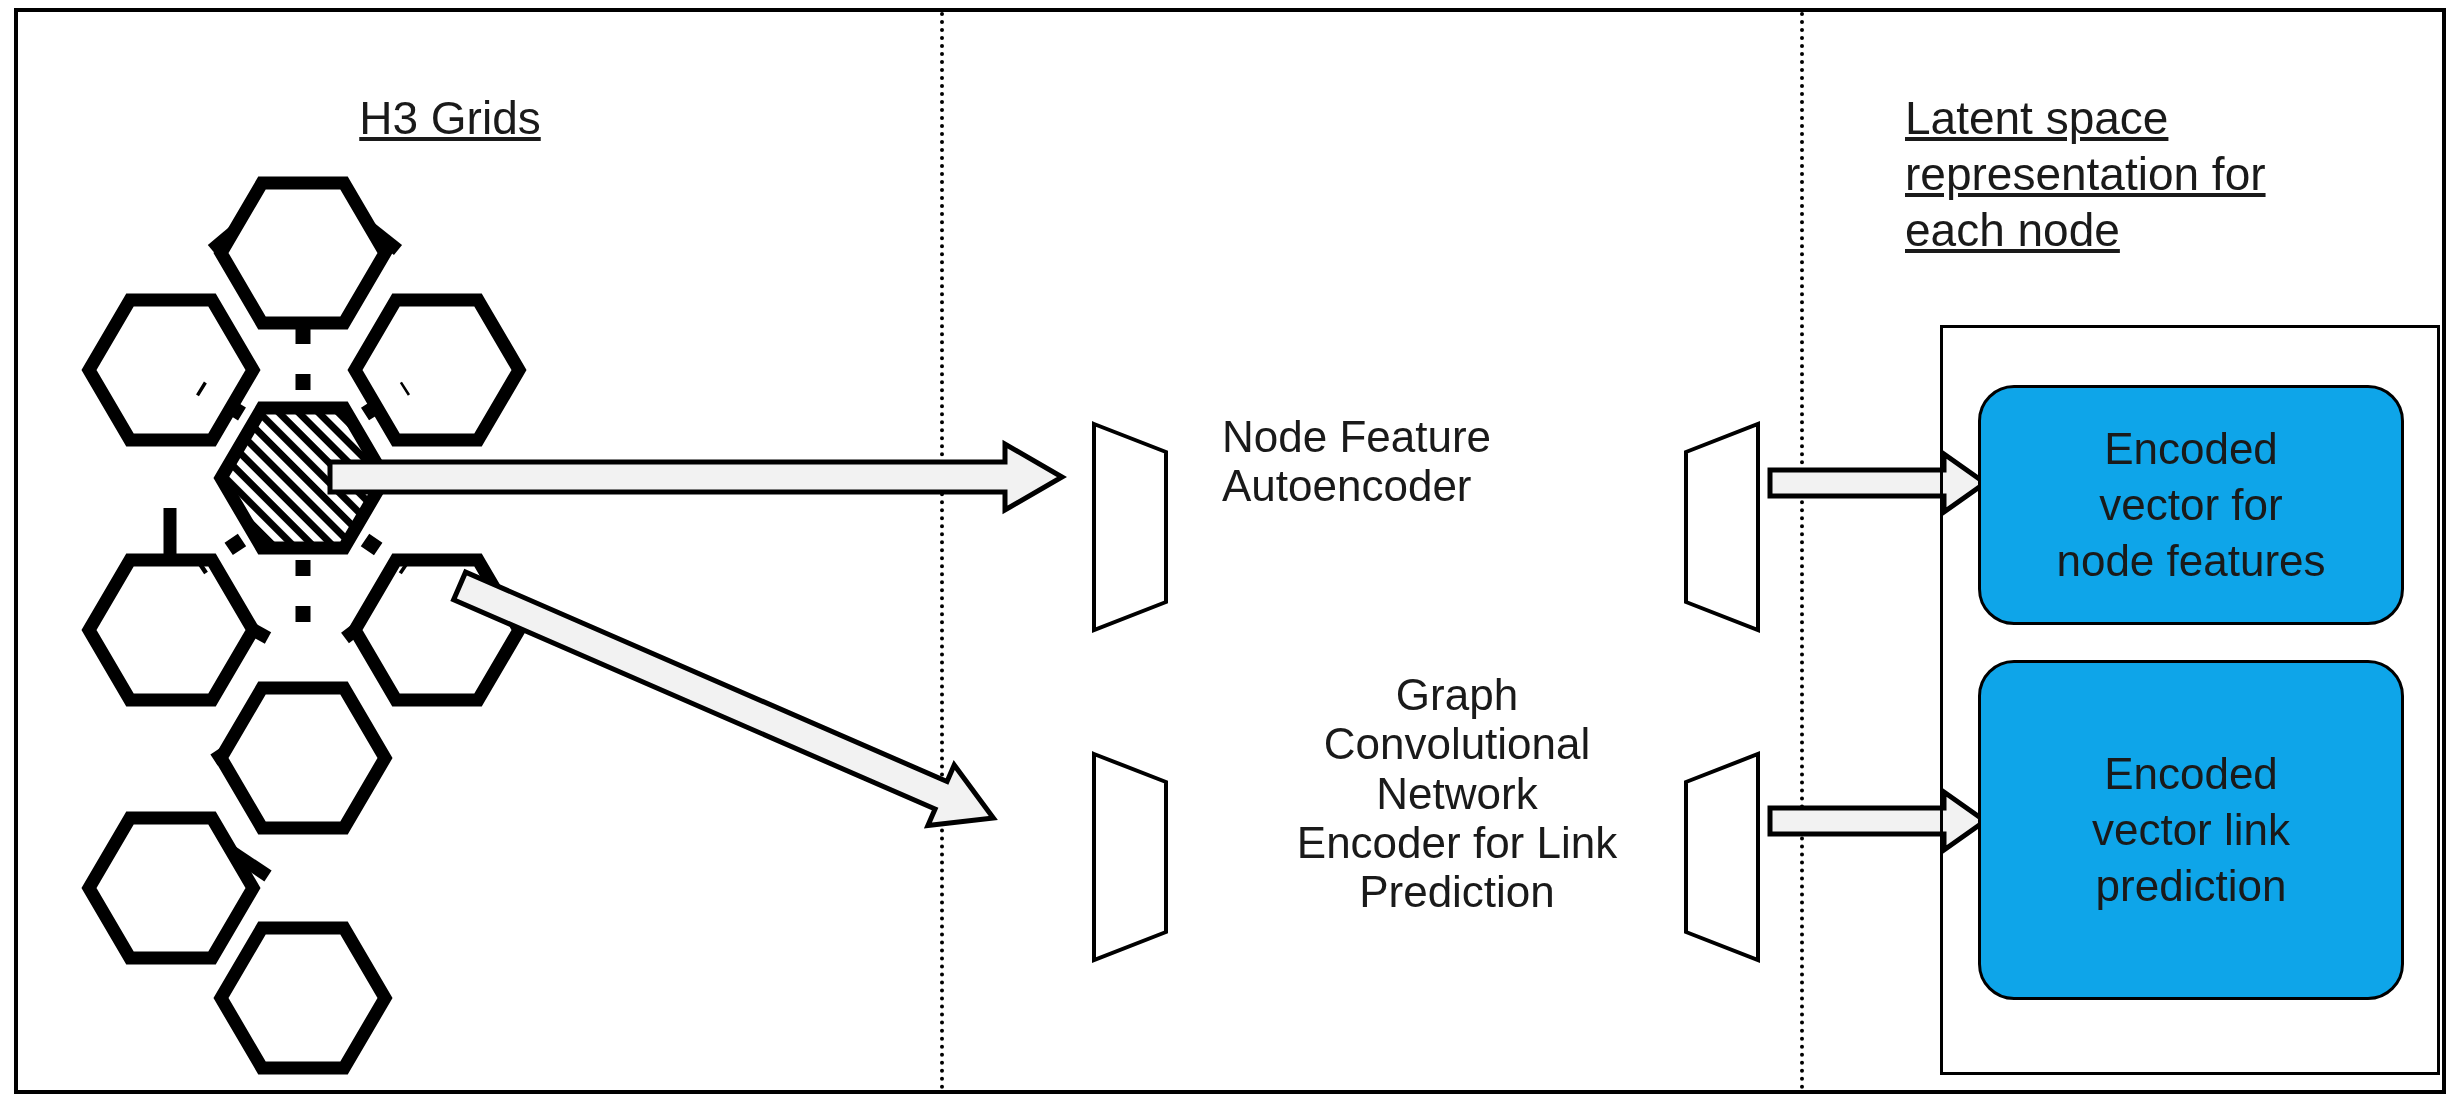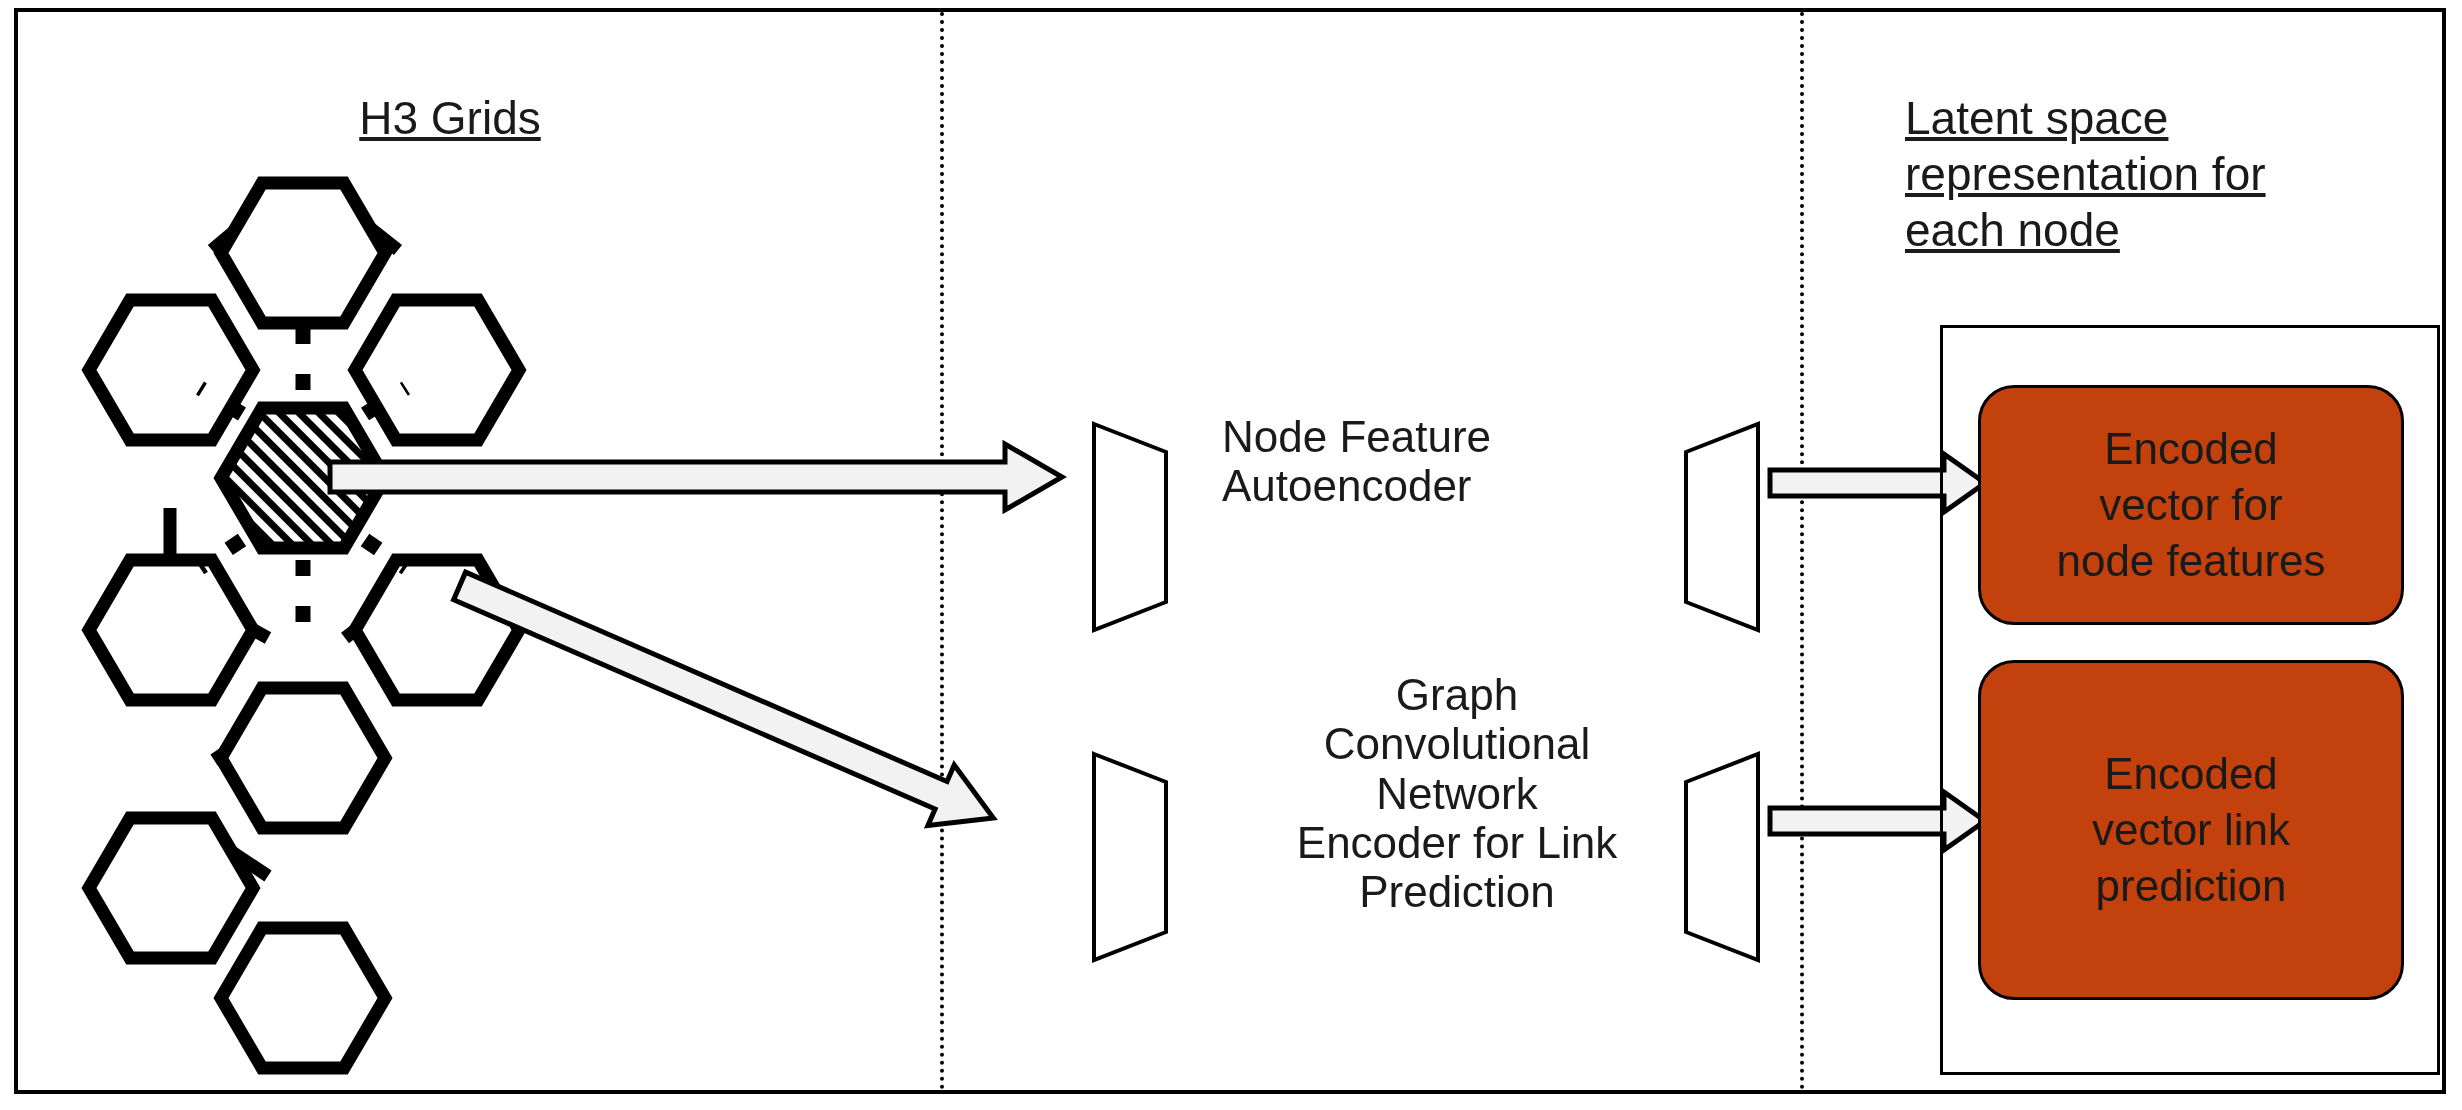--- a/index.html
+++ b/index.html
@@ -94,21 +94,21 @@
     width: 500px;
     height: 750px;
     border: 3px solid #000000;
     box-sizing: border-box;
   }
   .latent-box {
     position: absolute;
     border: 3px solid #000000;
     border-radius: 36px;
     box-sizing: border-box;
-    background: #c2410c;
+    background: #0ea5e9;
     display: flex;
     align-items: center;
     justify-content: center;
     text-align: center;
     font-size: 44px;
     color: #1a1a1a;
     line-height: 1.28;
     white-space: pre-line;
     padding: 6px 20px;
   }

